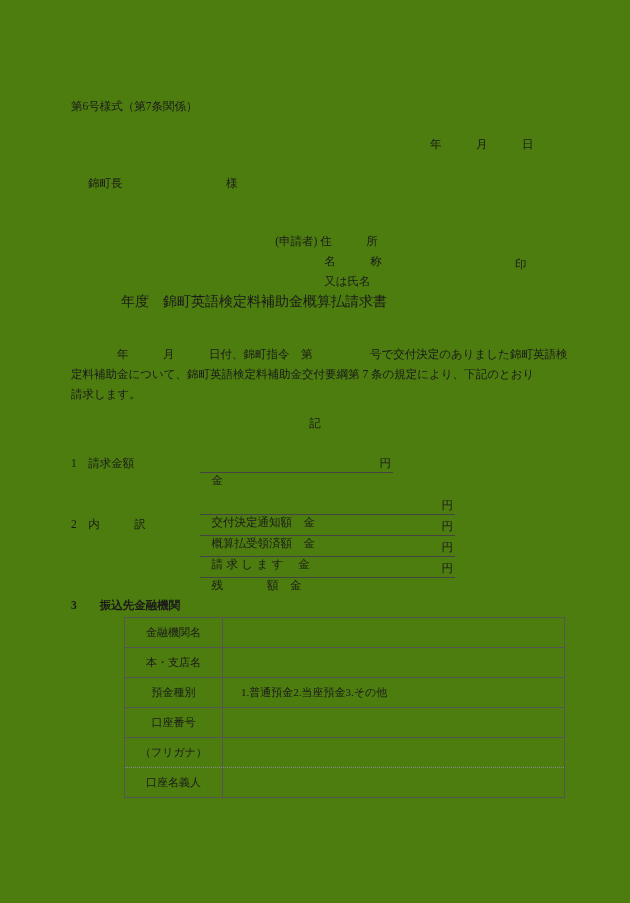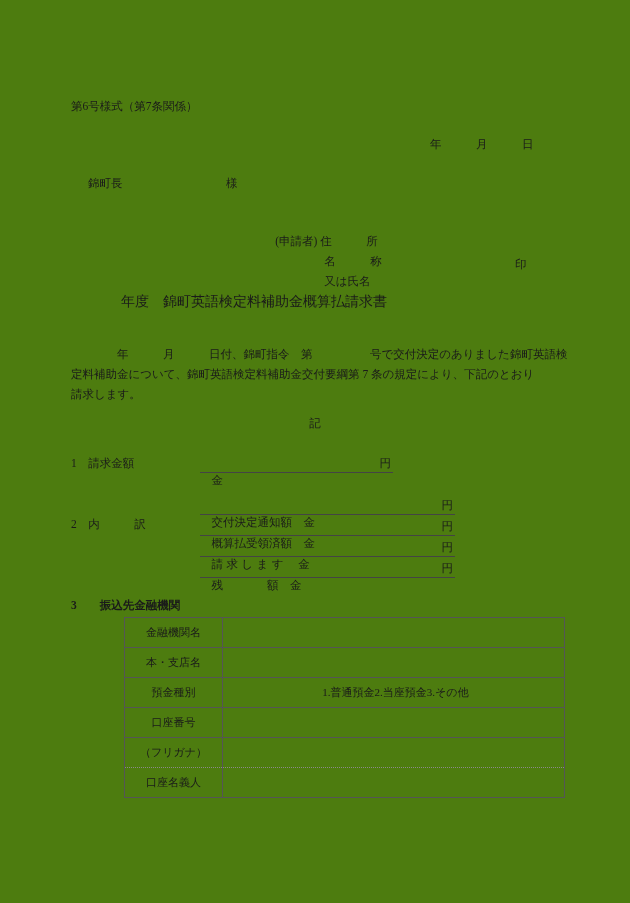--- a/index.html
+++ b/index.html
@@ -146,21 +146,21 @@
     white-space: pre;
   }
   .bank-table td.val {
     text-align: left;
     padding-left: 10px;
   }
   .bank-table tr.furigana td { border-bottom: 1px dotted #8a8a8a; }
   .bank-table tr.meigi td { border-top: 0; }
   .bank-table td.val .opts {
     display: flex;
-    justify-content: center;
+    justify-content: flex-start;
     padding: 0 14px 0 8px;
   }
   .bank-table td.val .opts span { white-space: pre; }
 </style>
 </head>
 <body>
 
 <div id="page">
 
   <div class="abs form-no">第6号様式（第7条関係）</div>

